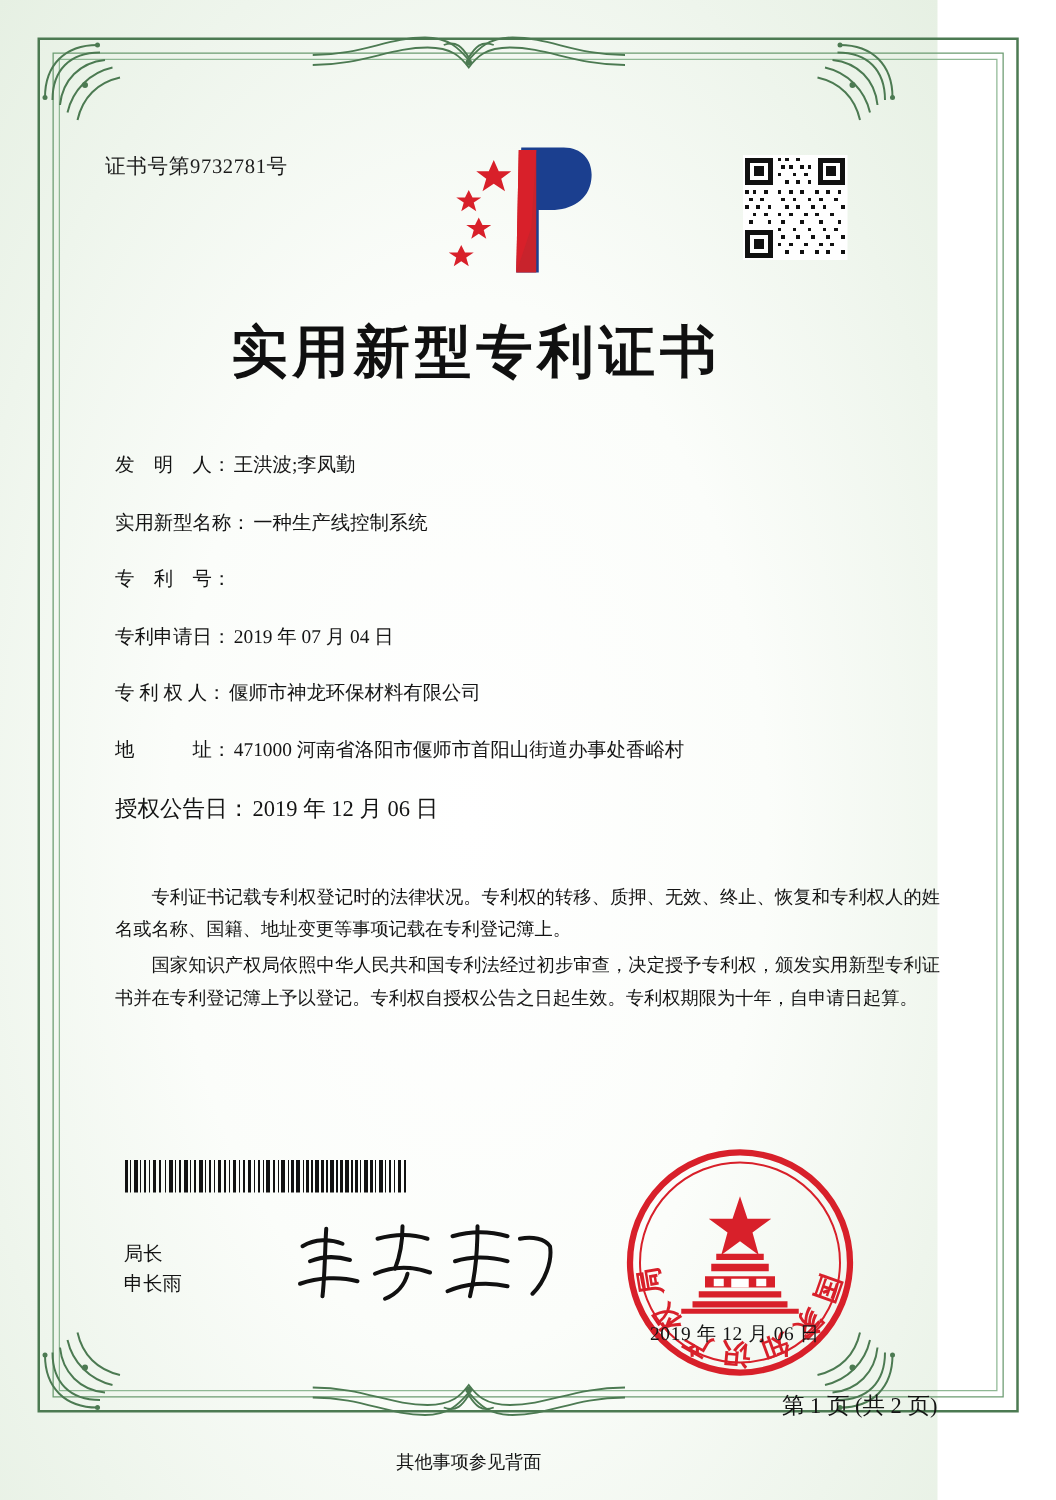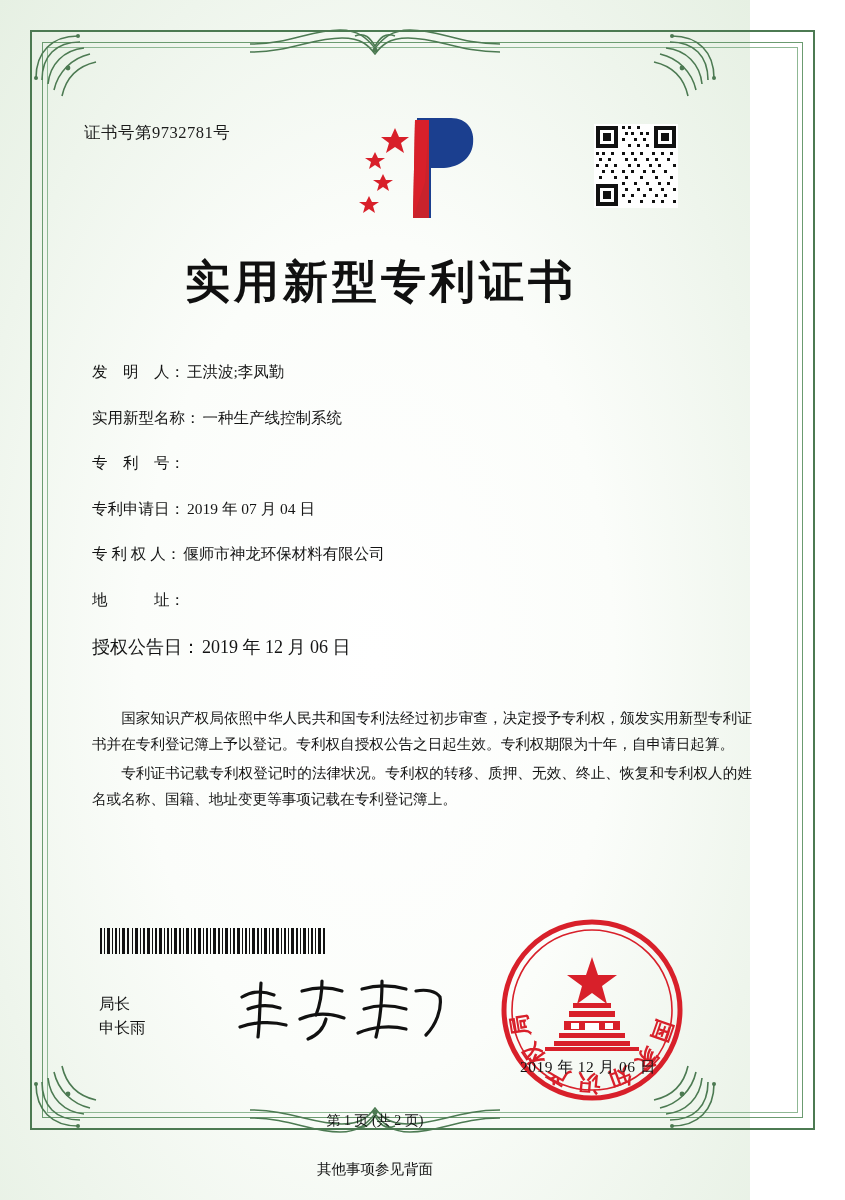--- a/index.html
+++ b/index.html
@@ -197,22 +197,22 @@
     font-size: 15.5px;
     color: #141414;
     letter-spacing: 0.5px;
   }
 
   
   .page-no {
     position: absolute;
     left: 0; right: 0;
     top: 1112px;
-    text-align: center;
-    font-size: 14px;
+    text-align: right;
+    font-size: 18px;
     color: #141414;
   }
   .foot-note {
     position: absolute;
     left: 0; right: 0;
     top: 1160px;
     text-align: center;
     font-size: 14.5px;
     color: #141414;
   }
@@ -432,32 +432,33 @@
     <div class="field">
       <span class="f-label">专利申请日：</span>
       <span class="f-value">2019 年 07 月 04 日</span>
     </div>
     <div class="field">
       <span class="f-label">专 利 权 人：</span>
       <span class="f-value">偃师市神龙环保材料有限公司</span>
     </div>
     <div class="field">
       <span class="f-label">地　　　址：</span>
+      <span class="f-value">471000 河南省洛阳市偃师市首阳山街道办事处香峪村</span>
     </div>
     <div class="field-inline">
       <span class="inline-left">
         <span class="f-label">授权公告日：</span>
         <span class="f-value">2019 年 12 月 06 日</span>
       </span>
     </div>
   </div>
 
   <div class="paras">
+    <p class="para">专利证书记载专利权登记时的法律状况。专利权的转移、质押、无效、终止、恢复和专利权人的姓名或名称、国籍、地址变更等事项记载在专利登记簿上。</p>
     <p class="para">国家知识产权局依照中华人民共和国专利法经过初步审查，决定授予专利权，颁发实用新型专利证书并在专利登记簿上予以登记。专利权自授权公告之日起生效。专利权期限为十年，自申请日起算。</p>
-    <p class="para">专利证书记载专利权登记时的法律状况。专利权的转移、质押、无效、终止、恢复和专利权人的姓名或名称、国籍、地址变更等事项记载在专利登记簿上。</p>
   </div>
 
   <div class="barcode">
     <svg width="226" height="26" viewBox="0 0 226 26" shape-rendering="crispEdges">
       <g fill="#111111">
         <rect x="0" y="0" width="2" height="26"></rect>
           <rect x="4" y="0" width="1" height="26"></rect>
         <rect x="7" y="0" width="3" height="26"></rect>
           <rect x="12" y="0" width="1" height="26"></rect>
         <rect x="15" y="0" width="2" height="26"></rect>

